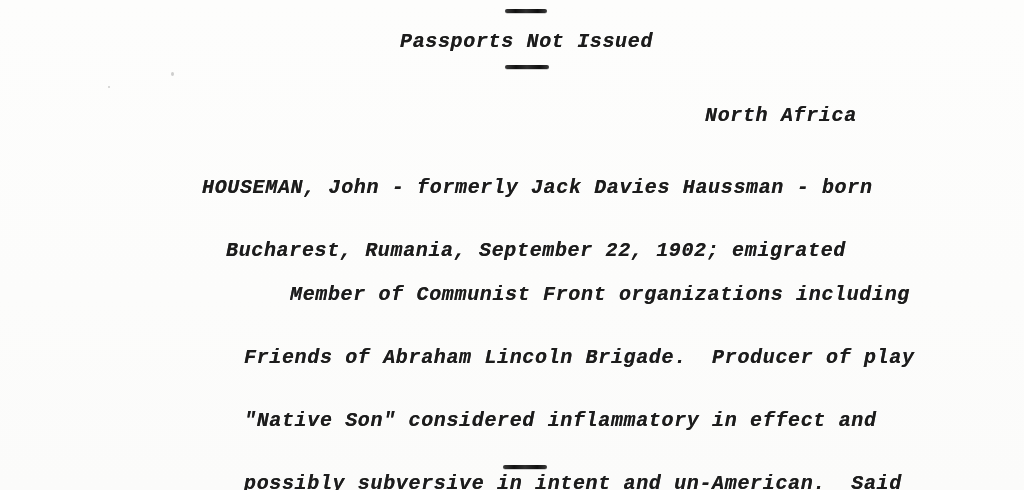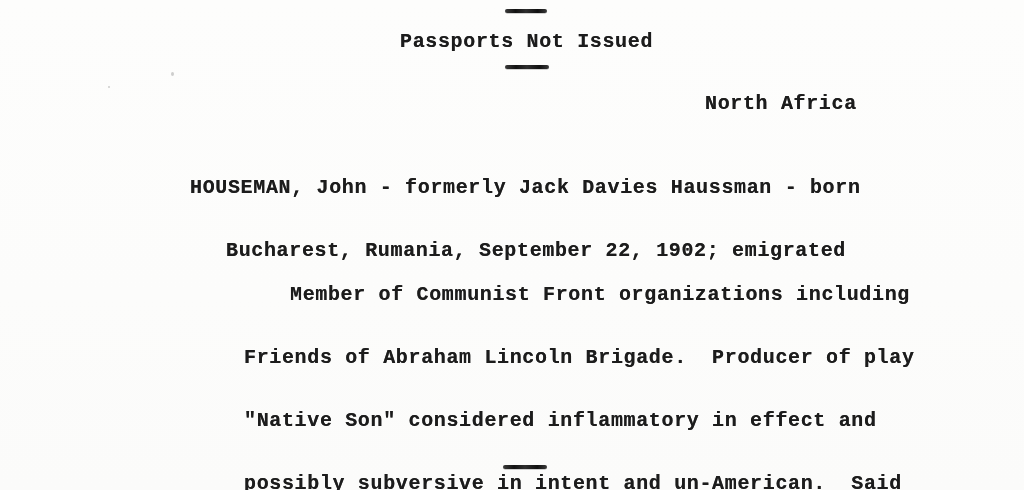--- a/index.html
+++ b/index.html
@@ -10,20 +10,21 @@
     overflow: hidden;
     background: #fdfdfc;
   }
   .page {
     position: relative;
     width: 1024px;
     height: 490px;
     background: linear-gradient(180deg, #fdfdfc 0%, #fcfcfb 60%, #fbfbfa 100%);
     font-family: "Liberation Mono", "DejaVu Sans Mono", monospace;
     color: #1c1c1c;
+    font-style: italic;
   }
   .tw {
     font-weight: 700;
     font-size: 20px;
     line-height: 21px;
     letter-spacing: 0.65px;
     white-space: pre;
     text-shadow: 0 0 0.6px rgba(20,20,20,0.75);
   }
   .dash {
@@ -37,30 +38,30 @@
   .dash-middle { left: 505px; top: 65px; width: 44px; }
   .dash-bottom { left: 503px; top: 465px; width: 44px; }
   .title {
     position: absolute;
     left: 400px;
     top: 31px;
   }
   .region {
     position: absolute;
     left: 705px;
-    top: 93px;
+    top: 105px;
   }
   .para {
     position: absolute;
     left: 190px;
   }
   .para-subject { top: 135px; }
   .para-details { top: 242px; }
   .para .line { margin-left: 36px; }
-  .para-subject .line.first { margin-left: 0; }
+  .para-subject .line.first { margin-left: 12px; }
   .para-details .line { margin-left: 54px; }
   .para-details .line.first { margin-left: 100px; }
   .speck {
     position: absolute;
     width: 3px;
     height: 4px;
     border-radius: 50%;
     background: rgba(40,40,40,0.22);
   }
   .speck-1 { left: 171px; top: 72px; }

